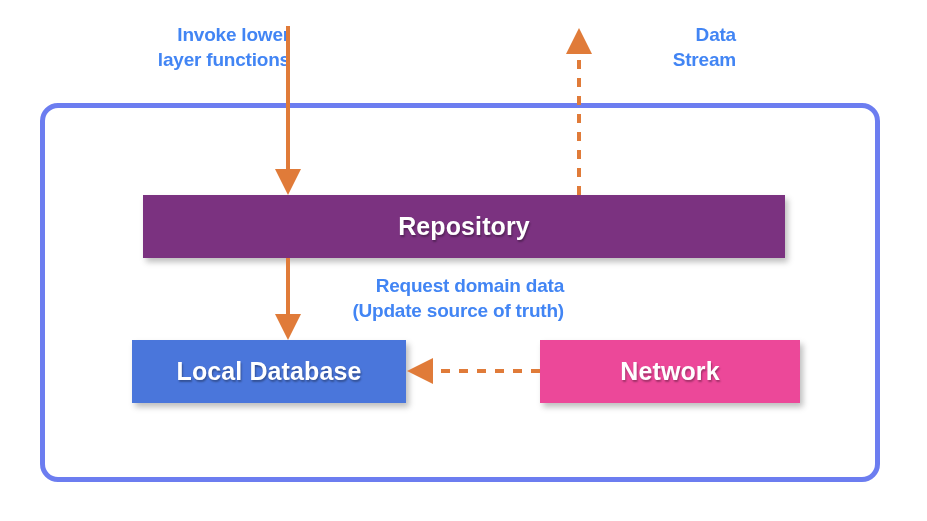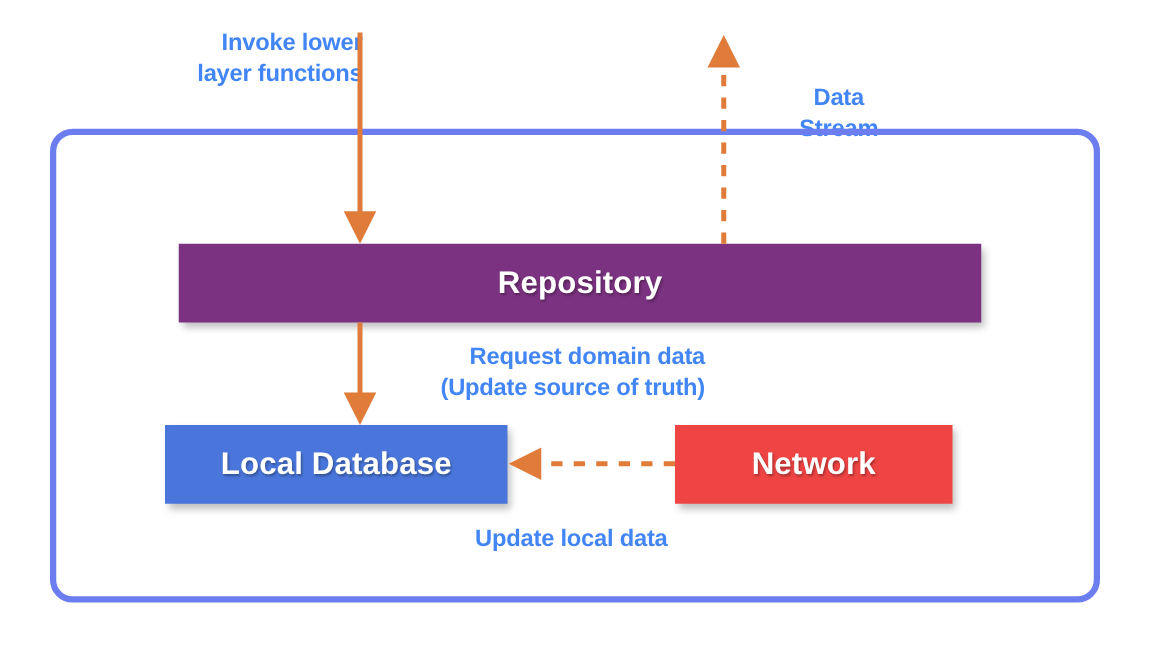--- a/index.html
+++ b/index.html
@@ -72,47 +72,46 @@
     background: #7b3280;
   }
   #box-local-database {
     left: 132px;  top: 340px;
     width: 274px; height: 63px;
     background: #4a76db;
     text-align: right;
   }
   #box-network {
     left: 540px;  top: 340px;
-    width: 222px; height: 63px;
-    background: #ef4444;
+    width: 260px; height: 63px;
+    background: #ec4899;
   }
 
   
   #arrows {
     position: absolute;
     left: 0; top: 0;
     width: 927px; height: 521px;
     pointer-events: none;
   }
 </style>
 </head>
 <body>
 
 <div id="diagram">
 
   <div class="note" id="note-invoke" style="left:100px; top:22px; width:190px;">Invoke lower
 layer functions</div>
 
-  <div class="note" id="note-data-stream" style="left:606px; top:22px; width:130px; text-align:center;margin-top:44px;">Data
+  <div class="note" id="note-data-stream" style="left:606px; top:22px; width:130px; text-align:right;">Data
 Stream</div>
 
   <div class="note" id="note-request-domain" style="left:302px; top:273px; width:262px;">Request domain data
 (Update source of truth)</div>
 
-  <div class="note" id="note-update-local" style="left:332px; top:419px; width:202px;">Update local data</div>
 
   <div id="layer-container"></div>
 
   <div class="box" id="box-repository">Repository</div>
 
   <div class="box" id="box-local-database">Local Database</div>
 
   <div class="box" id="box-network">Network</div>
 
   <svg id="arrows" viewBox="0 0 927 521">

